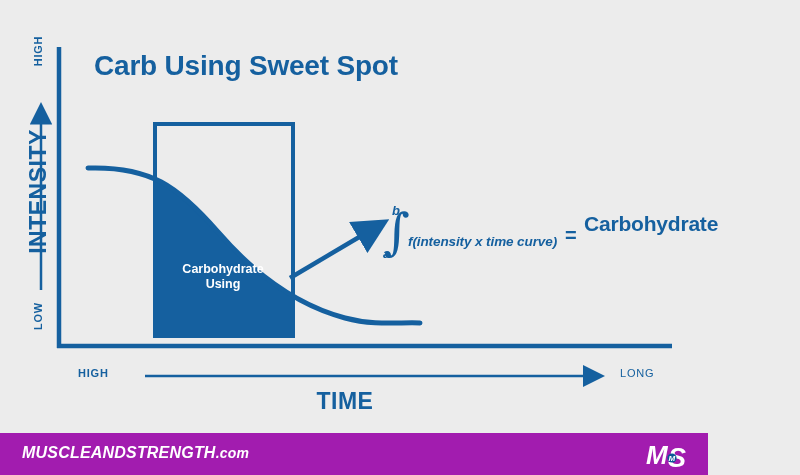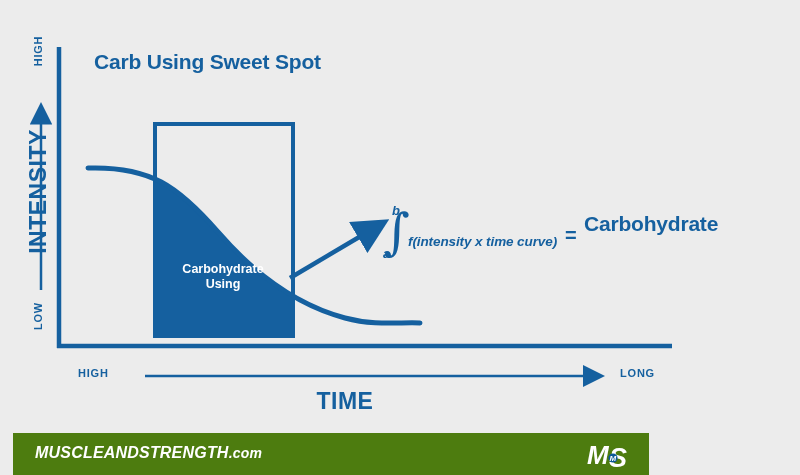--- a/index.html
+++ b/index.html
@@ -19,21 +19,21 @@
     height: 475px;
     background: #ececec;
     overflow: hidden;
   }
 
   
   .chart-title {
     position: absolute;
     left: 94px;
     top: 50px;
-    font-size: 21px;
+    font-size: 28px;
     font-weight: bold;
     letter-spacing: -0.2px;
     color: #15609f;
     white-space: nowrap;
   }
 
   
   .y-axis-name {
     position: absolute;
     left: -42px;
@@ -93,21 +93,21 @@
     font-size: 11px;
     font-weight: bold;
     letter-spacing: 0.8px;
     color: #15609f;
   }
   .x-long-label {
     position: absolute;
     left: 620px;
     top: 367px;
     font-size: 11px;
-    font-weight: bold;
+    font-weight: normal;
     letter-spacing: 0.8px;
     color: #15609f;
   }
 
   
   .region-label {
     position: absolute;
     left: 153px;
     top: 262px;
     width: 140px;
@@ -183,25 +183,25 @@
     font-weight: bold;
     line-height: 1.18;
     letter-spacing: -0.2px;
     color: #15609f;
     white-space: nowrap;
   }
 
   
   .footer-bar {
     position: absolute;
-    left: 13px;
+    left: 0;
     top: 433px;
-    width: 636px;
+    width: 708px;
     height: 42px;
-    background: #4d7c0f;
+    background: #a21caf;
   }
   .footer-brand {
     position: absolute;
     left: 22px;
     top: 11px;
     font-size: 16px;
     font-weight: bold;
     font-style: italic;
     letter-spacing: 0.2px;
     color: #ffffff;

